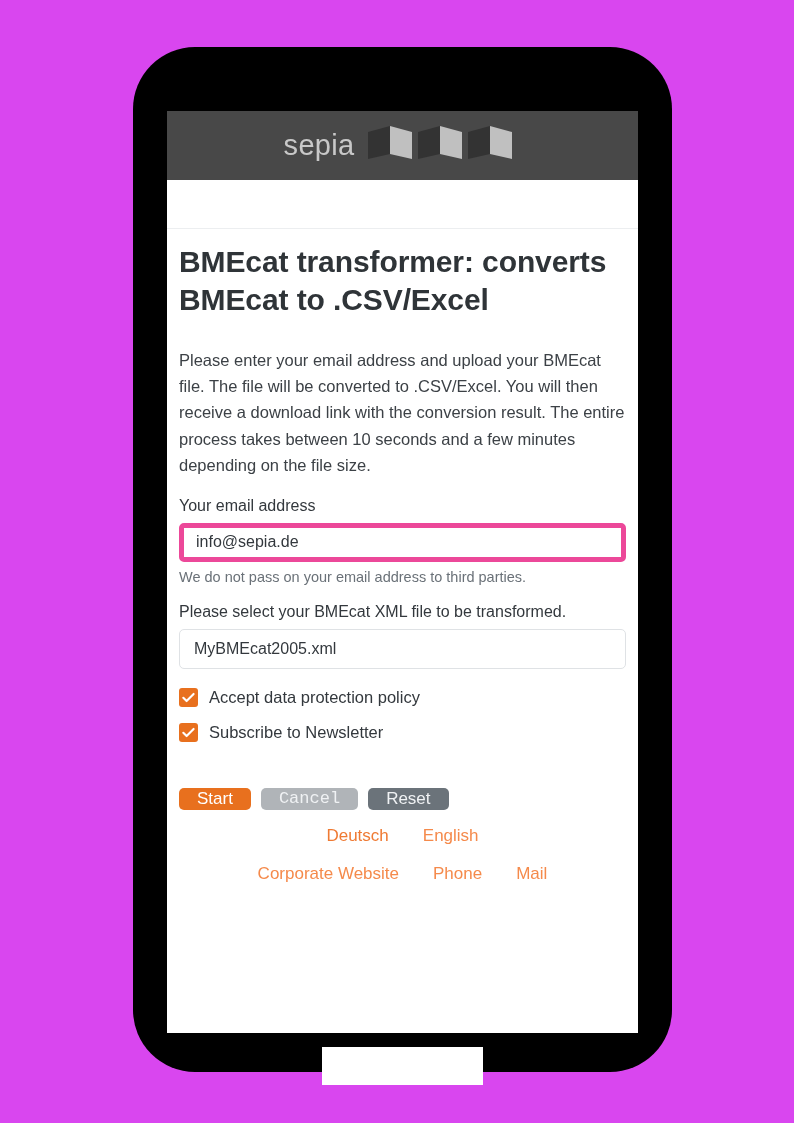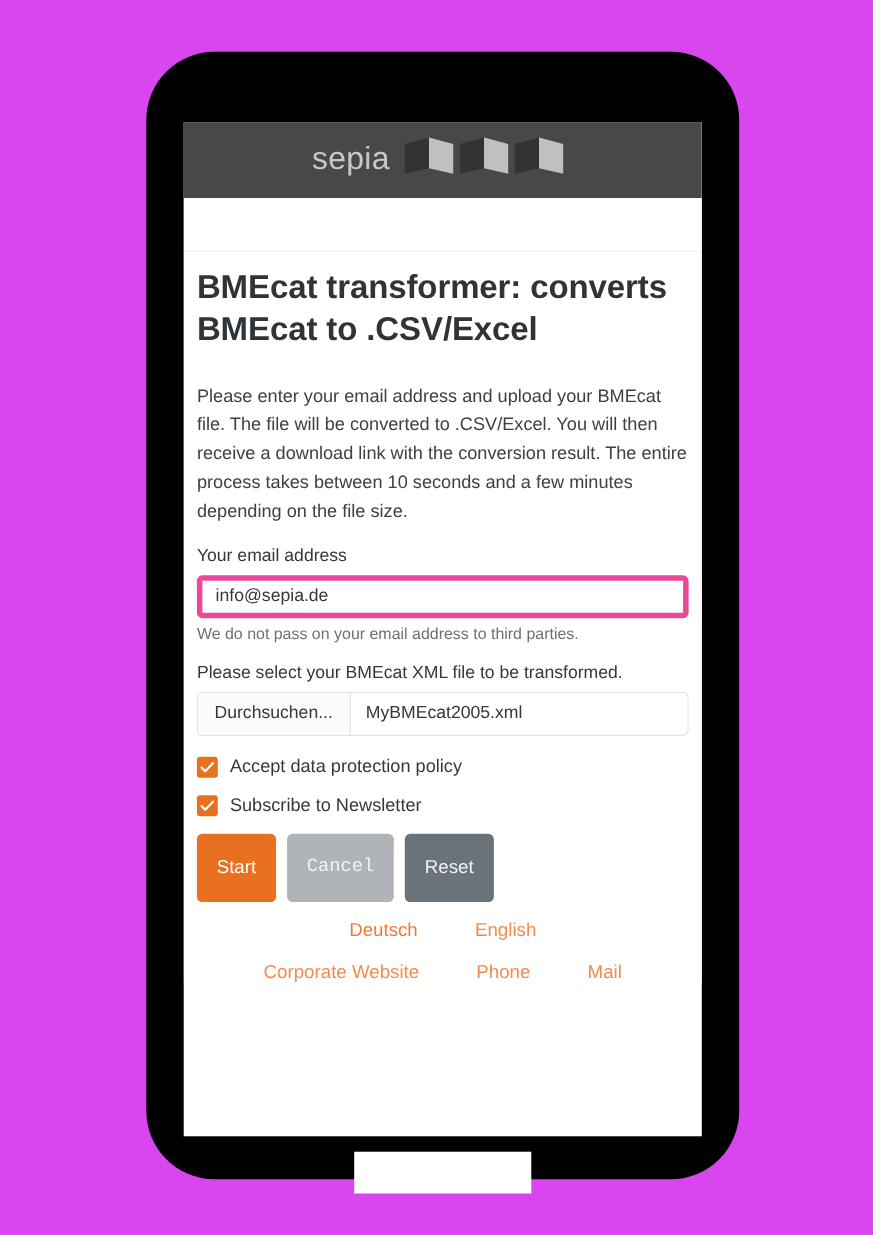--- a/index.html
+++ b/index.html
@@ -187,33 +187,34 @@
     gap: 10px;
     margin-top: 7px;
     margin-bottom: 16px;
   }
 
   .btn {
     border: none;
     border-radius: 5px;
     font-family: "Liberation Sans", sans-serif;
     font-size: 17px;
-    padding: 21px 18px;
+    padding: 1px 18px;
     cursor: pointer;
     line-height: 1.2;
+    margin-top: 30px;
   }
   .btn-start  { background: #e8701e; color: #ffffff; }
   .btn-cancel { background: #b0b4b8; color: #f0f2f4; font-family: Liberation Mono, monospace; }
   .btn-reset  { background: #6b737a; color: #f0f2f4; }
 
   
   .footer-row {
     display: flex;
     justify-content: center;
-    gap: 52px;
+    gap: 34px;
     margin-bottom: 18px;
   }
   .footer-row:last-child { margin-bottom: 0; }
 
   .flink {
     font-size: 17px;
     color: #f58a4b;
     text-decoration: none;
     white-space: nowrap;
   }
@@ -257,21 +258,20 @@
         <p class="intro">Please enter your email address and upload your BMEcat file. The file will be converted to .CSV/Excel. You will then receive a download link with the conversion result. The entire process takes between 10 seconds and a few minutes depending on the file size.</p>
 
         
         <div class="field-label">Your email address</div>
         <input class="text-input" type="text" value="info@sepia.de" style="">
         <div class="help-text">We do not pass on your email address to third parties.</div>
 
         
         <div class="field-label">Please select your BMEcat XML file to be transformed.</div>
         <div class="file-row">
-          <div class="file-browse">Durchsuchen...</div>
           <div class="file-name">MyBMEcat2005.xml</div>
         </div>
 
         
         <div class="check-row">
           <span class="checkbox">
             <svg width="19" height="19" viewBox="0 0 19 19" xmlns="http://www.w3.org/2000/svg">
               <path d="M4.3 9.8 L7.6 13.1 L14.6 5.9" fill="none" stroke="#ffffff" stroke-width="2.1" stroke-linecap="round" stroke-linejoin="round"></path>
             </svg>
           </span>

